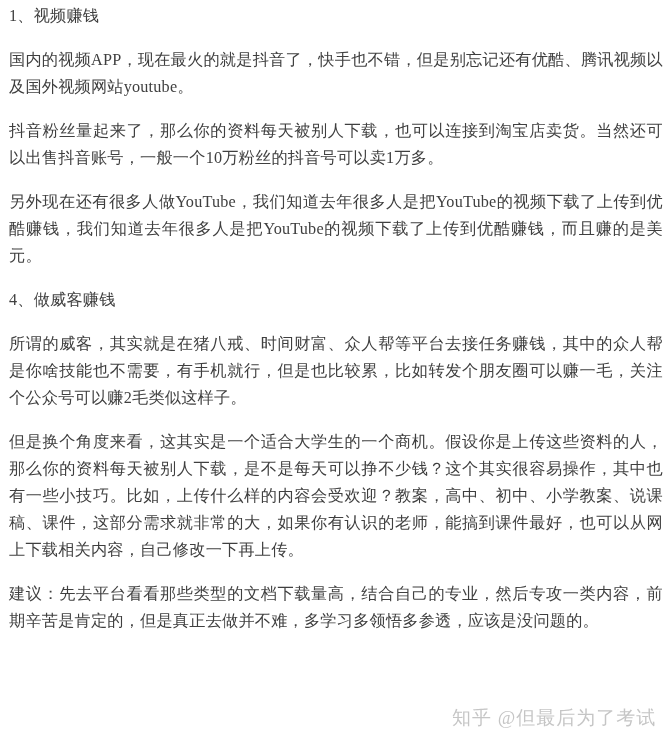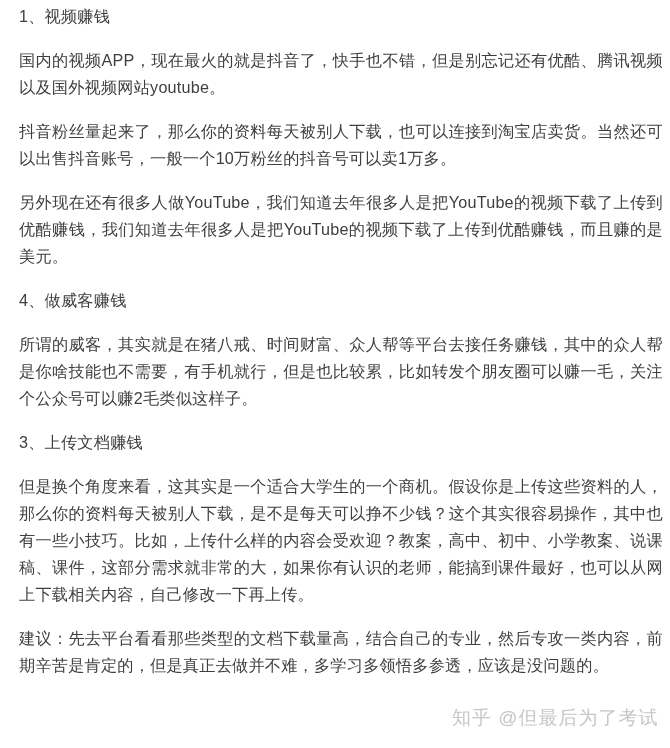--- a/index.html
+++ b/index.html
@@ -11,22 +11,22 @@
     width: 670px;
     height: 748px;
     overflow: hidden;
     position: relative;
   }
   .page {
     position: relative;
     width: 670px;
     height: 748px;
     box-sizing: border-box;
-    padding: 3px 7px 0 19px;
-    font-family: Liberation Sans, sans-serif;
+    padding: 3px 7px 0 9px;
+    font-family: Liberation Serif, serif;
     color: #3f3f3f;
     background: #ffffff;
   }
   .article-body p {
     margin: 0 0 17px 0;
     font-size: 16.2px;
     line-height: 27px;
     letter-spacing: 0.2px;
     text-align: justify;
     text-justify: inter-ideograph;
@@ -53,18 +53,17 @@
 <body>
 
 <div class="page">
   <div class="article-body" id="article-body">
       <p class="heading">1、视频赚钱</p>
       <p class="paragraph">国内的视频APP，现在最火的就是抖音了，快手也不错，但是别忘记还有优酷、腾讯视频以及国外视频网站youtube。</p>
       <p class="paragraph">抖音粉丝量起来了，那么你的资料每天被别人下载，也可以连接到淘宝店卖货。当然还可以出售抖音账号，一般一个10万粉丝的抖音号可以卖1万多。</p>
       <p class="paragraph">另外现在还有很多人做YouTube，我们知道去年很多人是把YouTube的视频下载了上传到优酷赚钱，我们知道去年很多人是把YouTube的视频下载了上传到优酷赚钱，而且赚的是美元。</p>
       <p class="heading">4、做威客赚钱</p>
       <p class="paragraph">所谓的威客，其实就是在猪八戒、时间财富、众人帮等平台去接任务赚钱，其中的众人帮是你啥技能也不需要，有手机就行，但是也比较累，比如转发个朋友圈可以赚一毛，关注个公众号可以赚2毛类似这样子。</p>
-      <p class="heading">3、上传文档赚钱</p>
       <p class="paragraph">但是换个角度来看，这其实是一个适合大学生的一个商机。假设你是上传这些资料的人，那么你的资料每天被别人下载，是不是每天可以挣不少钱？这个其实很容易操作，其中也有一些小技巧。比如，上传什么样的内容会受欢迎？教案，高中、初中、小学教案、说课稿、课件，这部分需求就非常的大，如果你有认识的老师，能搞到课件最好，也可以从网上下载相关内容，自己修改一下再上传。</p>
       <p class="paragraph">建议：先去平台看看那些类型的文档下载量高，结合自己的专业，然后专攻一类内容，前期辛苦是肯定的，但是真正去做并不难，多学习多领悟多参透，应该是没问题的。</p>
     </div>
   <div class="watermark">知乎 @但最后为了考试</div>
 </div>
 
 </body></html>

